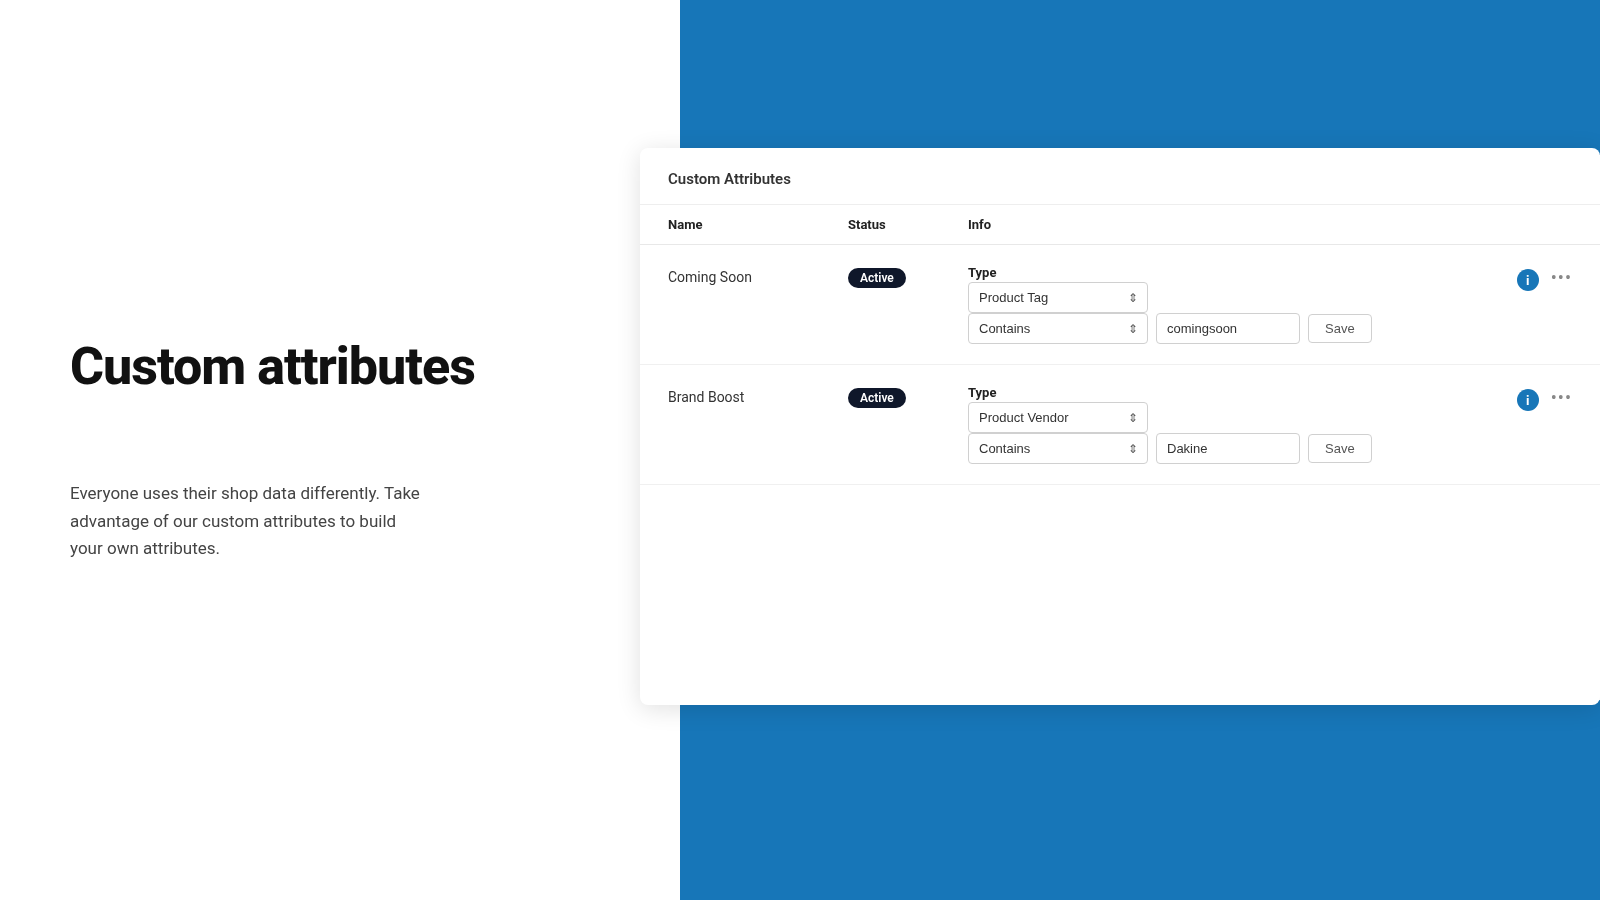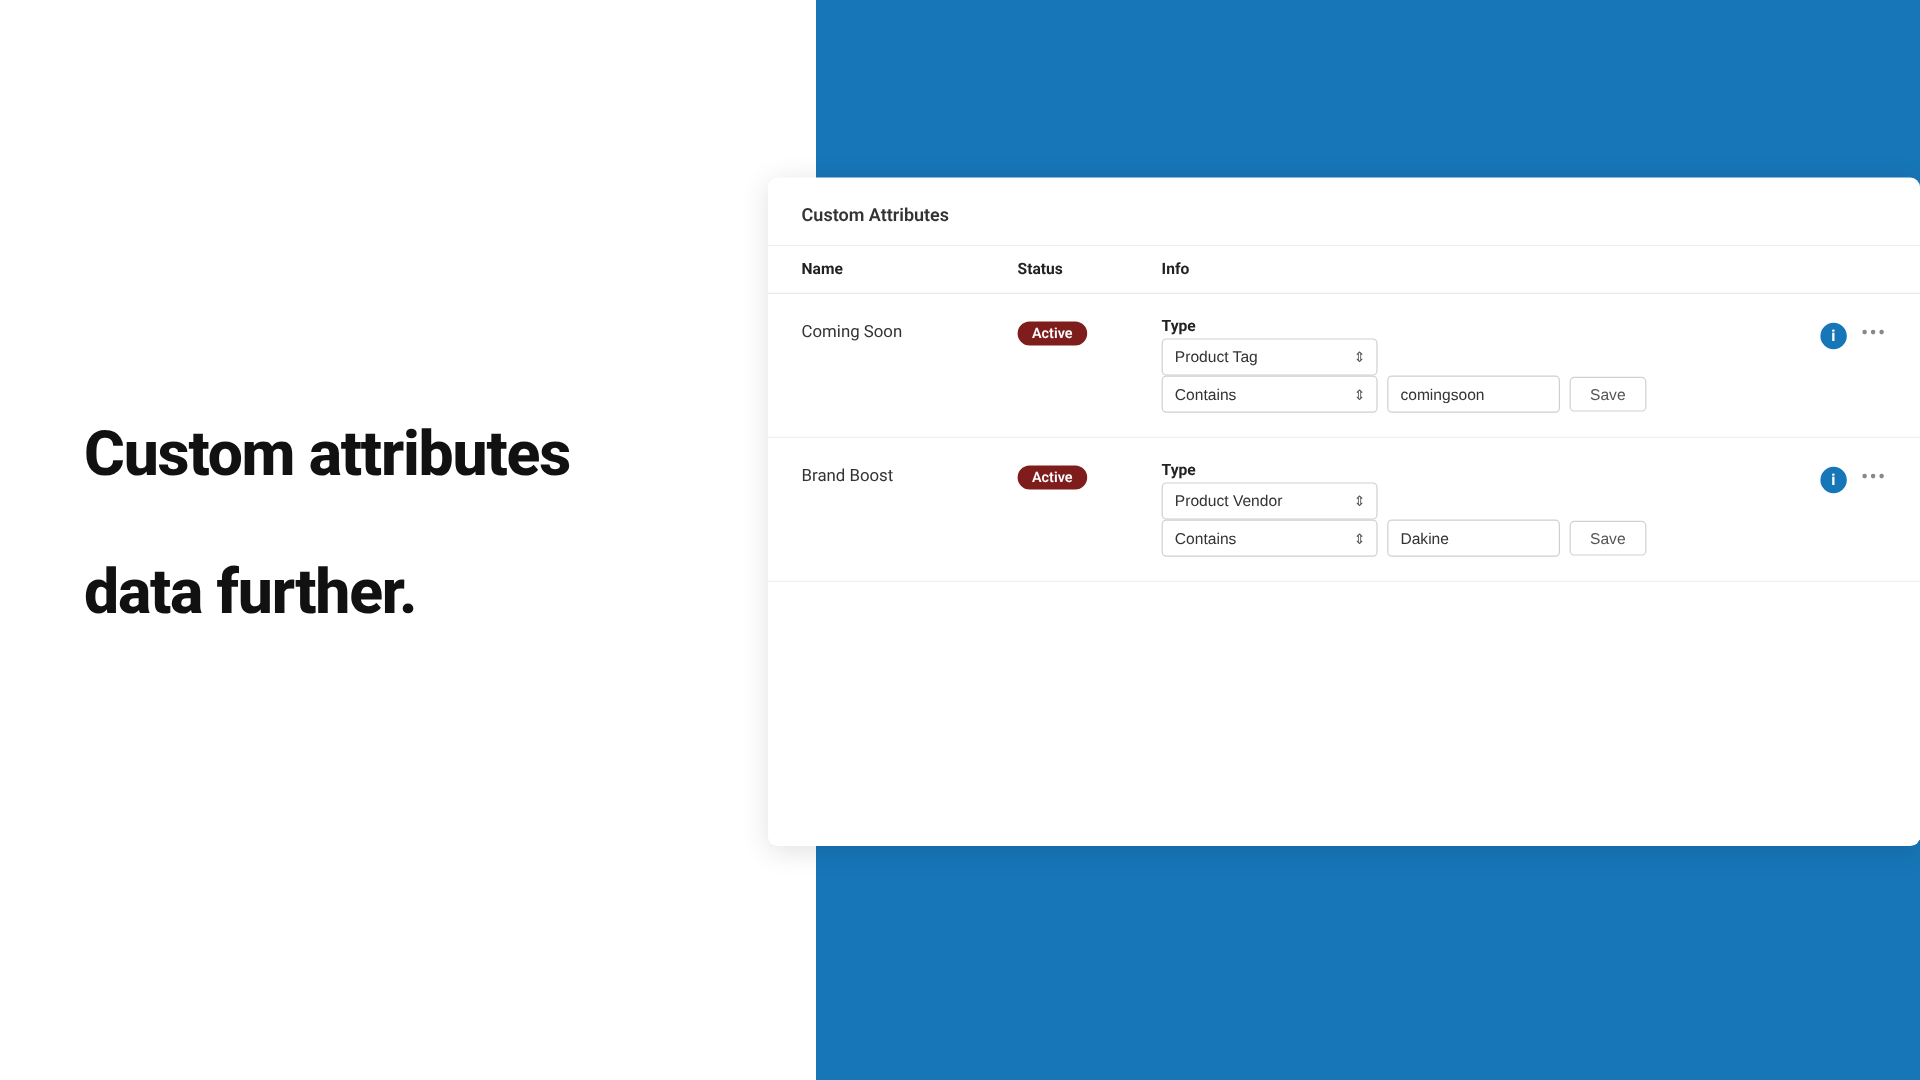--- a/index.html
+++ b/index.html
@@ -112,21 +112,21 @@
       color: #333;
       padding-top: 4px;
     }
 
     .row-status {
       padding-top: 2px;
     }
 
     .badge-active {
       display: inline-block;
-      background: #7f1d1d;
+      background: #0f172a;
       color: #fff;
       font-size: 12px;
       font-weight: 600;
       padding: 3px 12px;
       border-radius: 20px;
     }
 
     .configurables-col {
       display: flex;
       flex-direction: column;
@@ -222,22 +222,22 @@
       margin-top: -2px;
     }
   </style>
 </head>
 <body>
 
 <div class="left-panel">
   <h1>
     <span>Custom attributes</span><br>
     <br>
-    <span>data further.</span>
   </h1>
+  <p>Everyone uses their shop data differently. Take advantage of our custom attributes to build your own attributes.</p>
 </div>
 
 <div class="right-panel">
   <div class="blue-top"></div>
   <div class="blue-bottom"></div>
 
   <div class="card">
     <div class="card-title">Custom Attributes</div>
 
     <div class="table-header">

